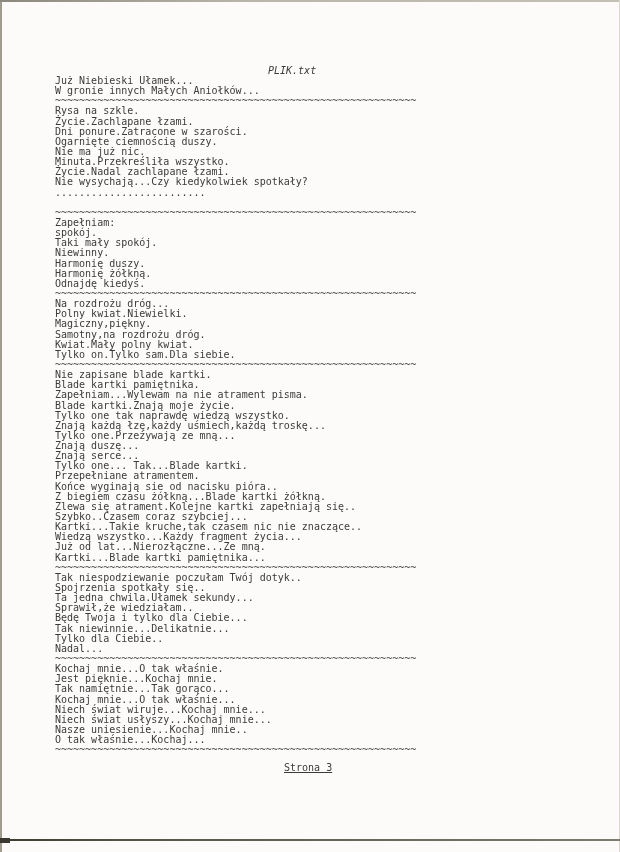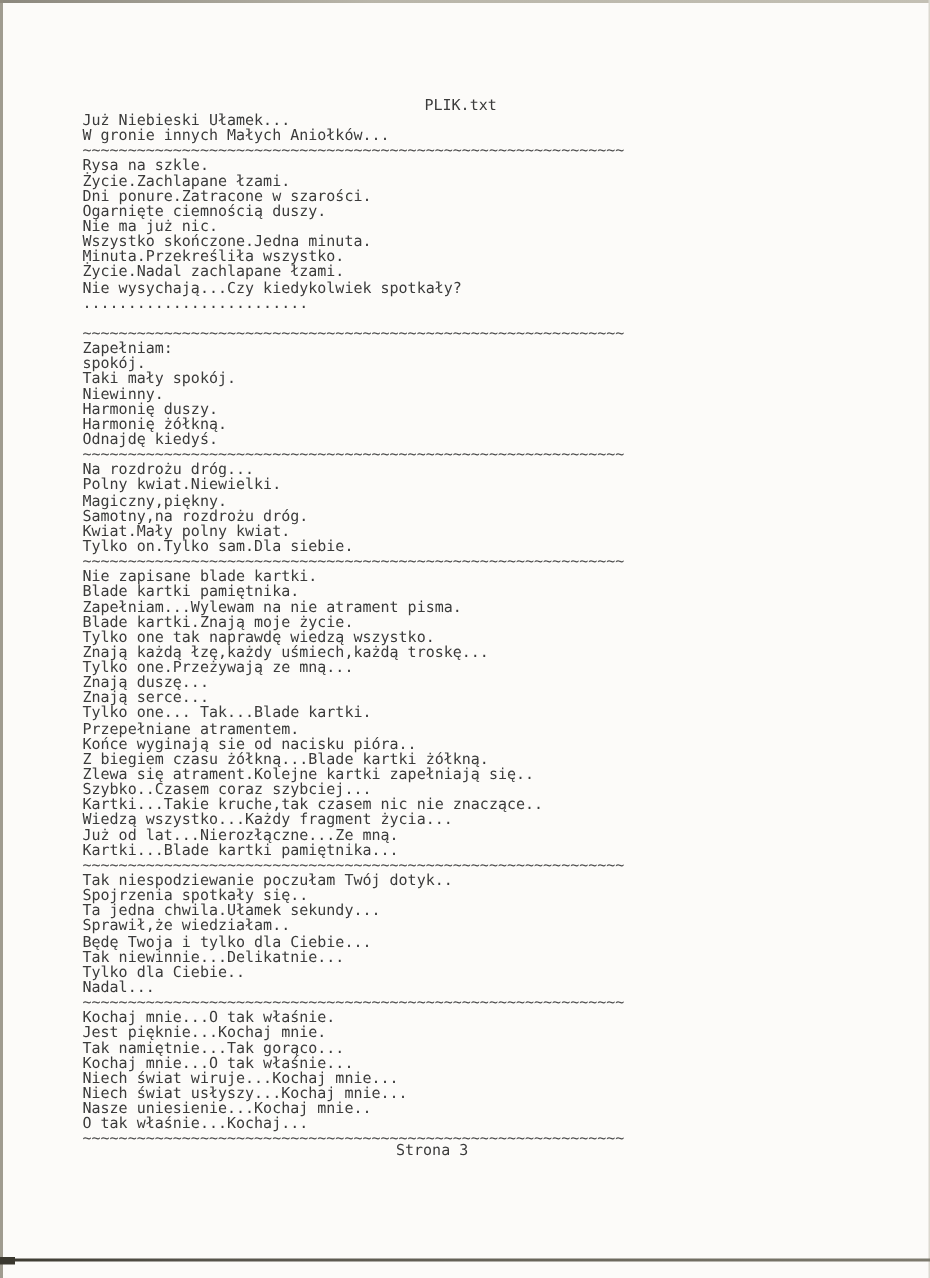--- a/index.html
+++ b/index.html
@@ -27,35 +27,35 @@
   }
   .scanline-bottom {
     position: absolute; top: 839px; left: 0; width: 620px; height: 2px;
     background: linear-gradient(to right, #3c3a31, #55524a 20%, #6a675c 60%, #7d7a6e);
   }
   .scanline-bottom-cap {
     position: absolute; top: 838px; left: 0; width: 10px; height: 5px;
     background: #3a382f;
   }
   .file-title {
-    position: absolute; top: 65px; left: 283px;
-    font-size: 10px; line-height: 11px; white-space: pre;
+    position: absolute; top: 65px; left: 268px;
+    font-size: 10px; line-height: 11px; white-space: pre; font-style: italic;
   }
   .doc-lines {
     position: absolute; top: 76px; left: 55px; width: 560px;
     font-size: 10px;
   }
   .line {
     height: 10.15px; line-height: 10.15px;
     white-space: pre; letter-spacing: 0px;
   }
   .line.separator { color: #4a4a4a; }
   .page-footer {
-    position: absolute; top: 762px; left: 264px;
-    font-size: 10px; line-height: 11px; white-space: pre;
+    position: absolute; top: 762px; left: 284px;
+    font-size: 10px; line-height: 11px; white-space: pre; text-decoration: underline;
   }
 </style>
 </head>
 <body>
 
 <div class="page">
   <div class="edge-top"></div>
   <div class="edge-left"></div>
   <div class="edge-right"></div>
 
@@ -63,21 +63,20 @@
 
   <div class="doc-lines">
       <div class="line text">Już Niebieski Ułamek...</div>
       <div class="line text">W gronie innych Małych Aniołków...</div>
       <div class="line separator">~~~~~~~~~~~~~~~~~~~~~~~~~~~~~~~~~~~~~~~~~~~~~~~~~~~~~~~~~~~~</div>
       <div class="line text">Rysa na szkle.</div>
       <div class="line text">Życie.Zachlapane łzami.</div>
       <div class="line text">Dni ponure.Zatracone w szarości.</div>
       <div class="line text">Ogarnięte ciemnością duszy.</div>
       <div class="line text">Nie ma już nic.</div>
-      <div class="line text">Wszystko skończone.Jedna minuta.</div>
       <div class="line text">Minuta.Przekreśliła wszystko.</div>
       <div class="line text">Życie.Nadal zachlapane łzami.</div>
       <div class="line text">Nie wysychają...Czy kiedykolwiek spotkały?</div>
       <div class="line text">.........................</div>
       <div class="line blank">&nbsp;</div>
       <div class="line separator">~~~~~~~~~~~~~~~~~~~~~~~~~~~~~~~~~~~~~~~~~~~~~~~~~~~~~~~~~~~~</div>
       <div class="line text">Zapełniam:</div>
       <div class="line text">spokój.</div>
       <div class="line text">Taki mały spokój.</div>
       <div class="line text">Niewinny.</div>

